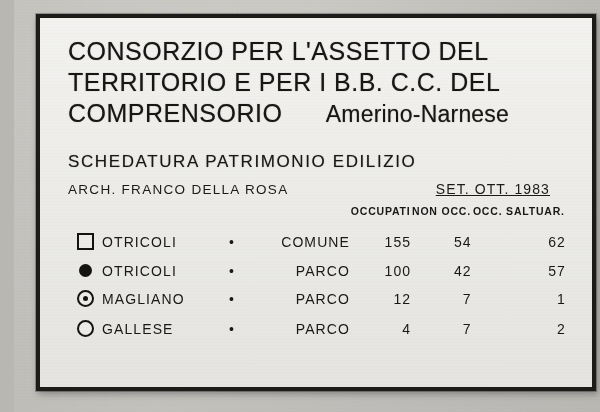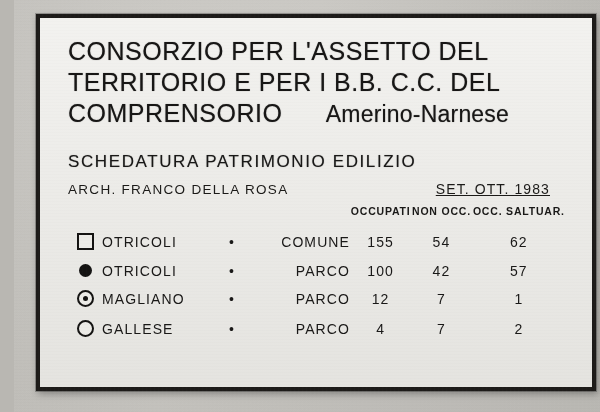--- a/index.html
+++ b/index.html
@@ -115,21 +115,21 @@
   td.dot {
     width: 20px;
     text-align: center;
     font-size: 16px;
   }
   td.cat {
     width: 108px;
     text-align: right;
   }
   td.num {
-    text-align: center;
+    text-align: right;
     font-size: 15px;
     letter-spacing: 0.5px;
   }
   .marker {
     display: inline-block;
     width: 13px;
     height: 13px;
     vertical-align: -1px;
   }
   .m-square {

